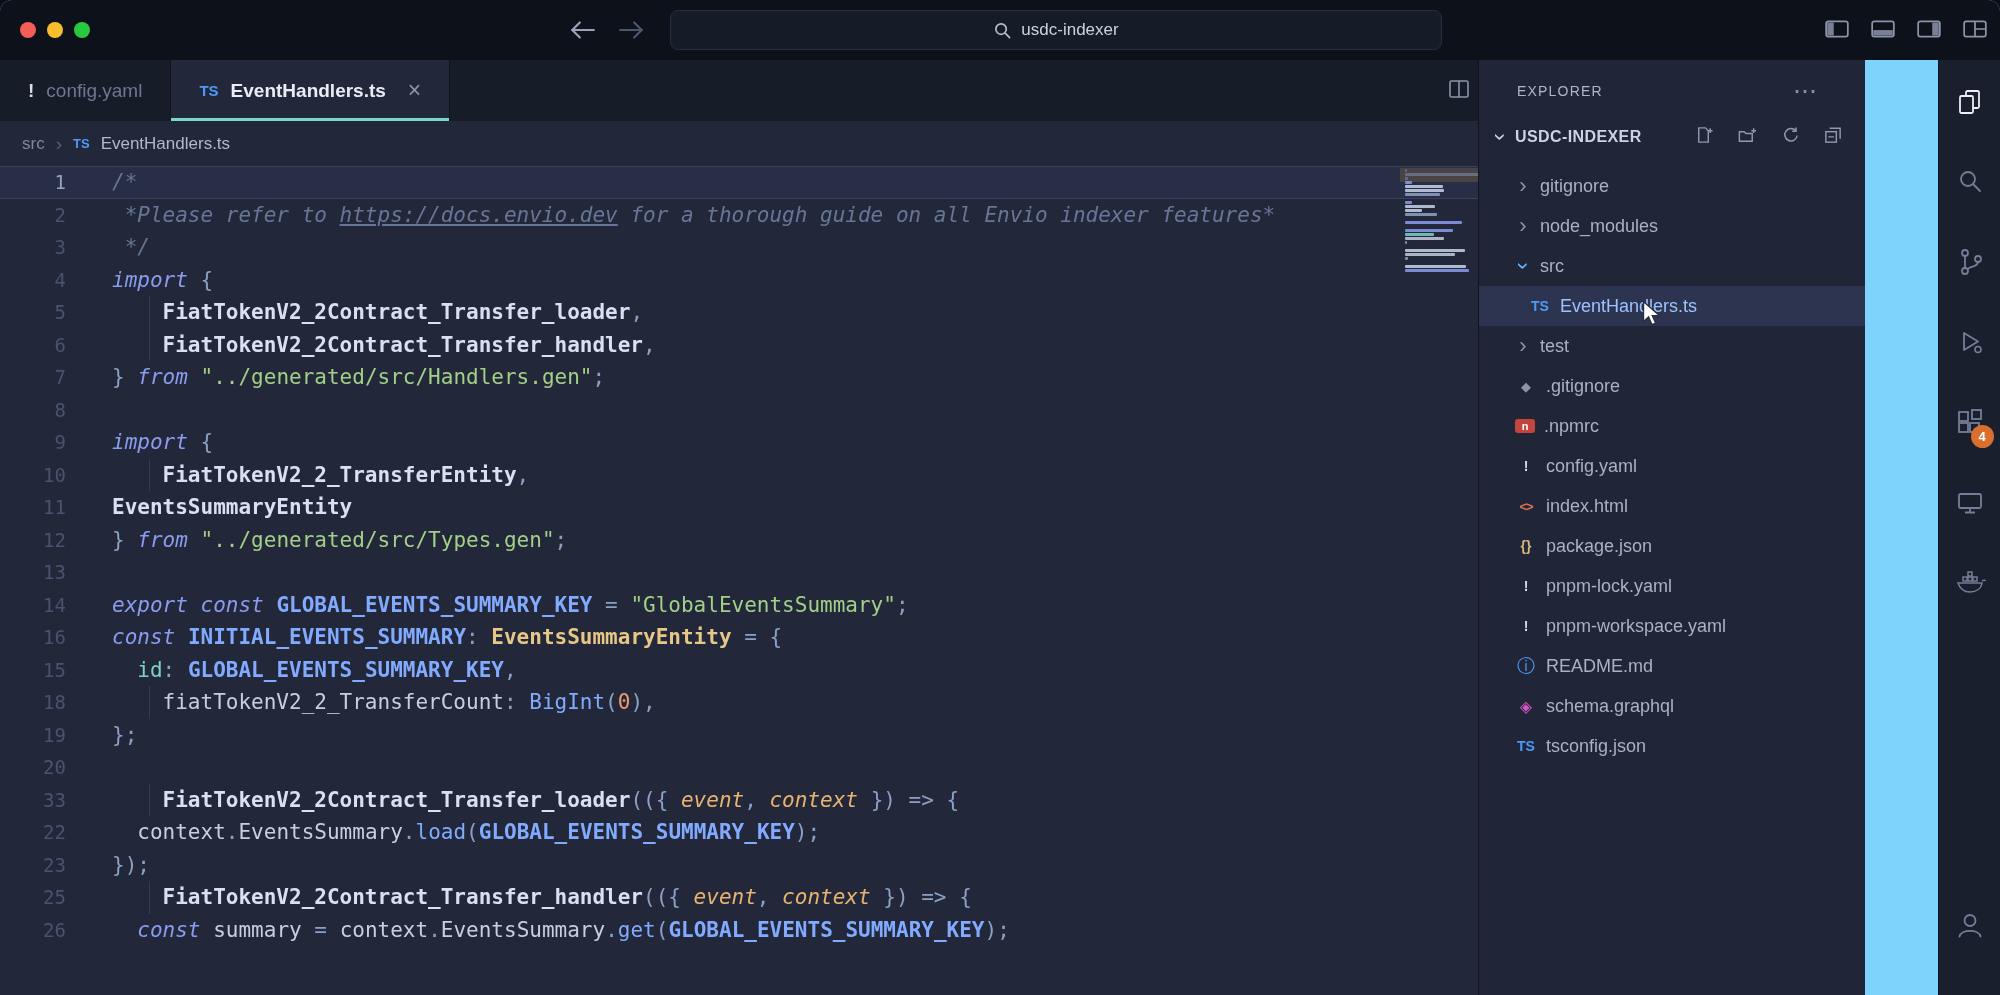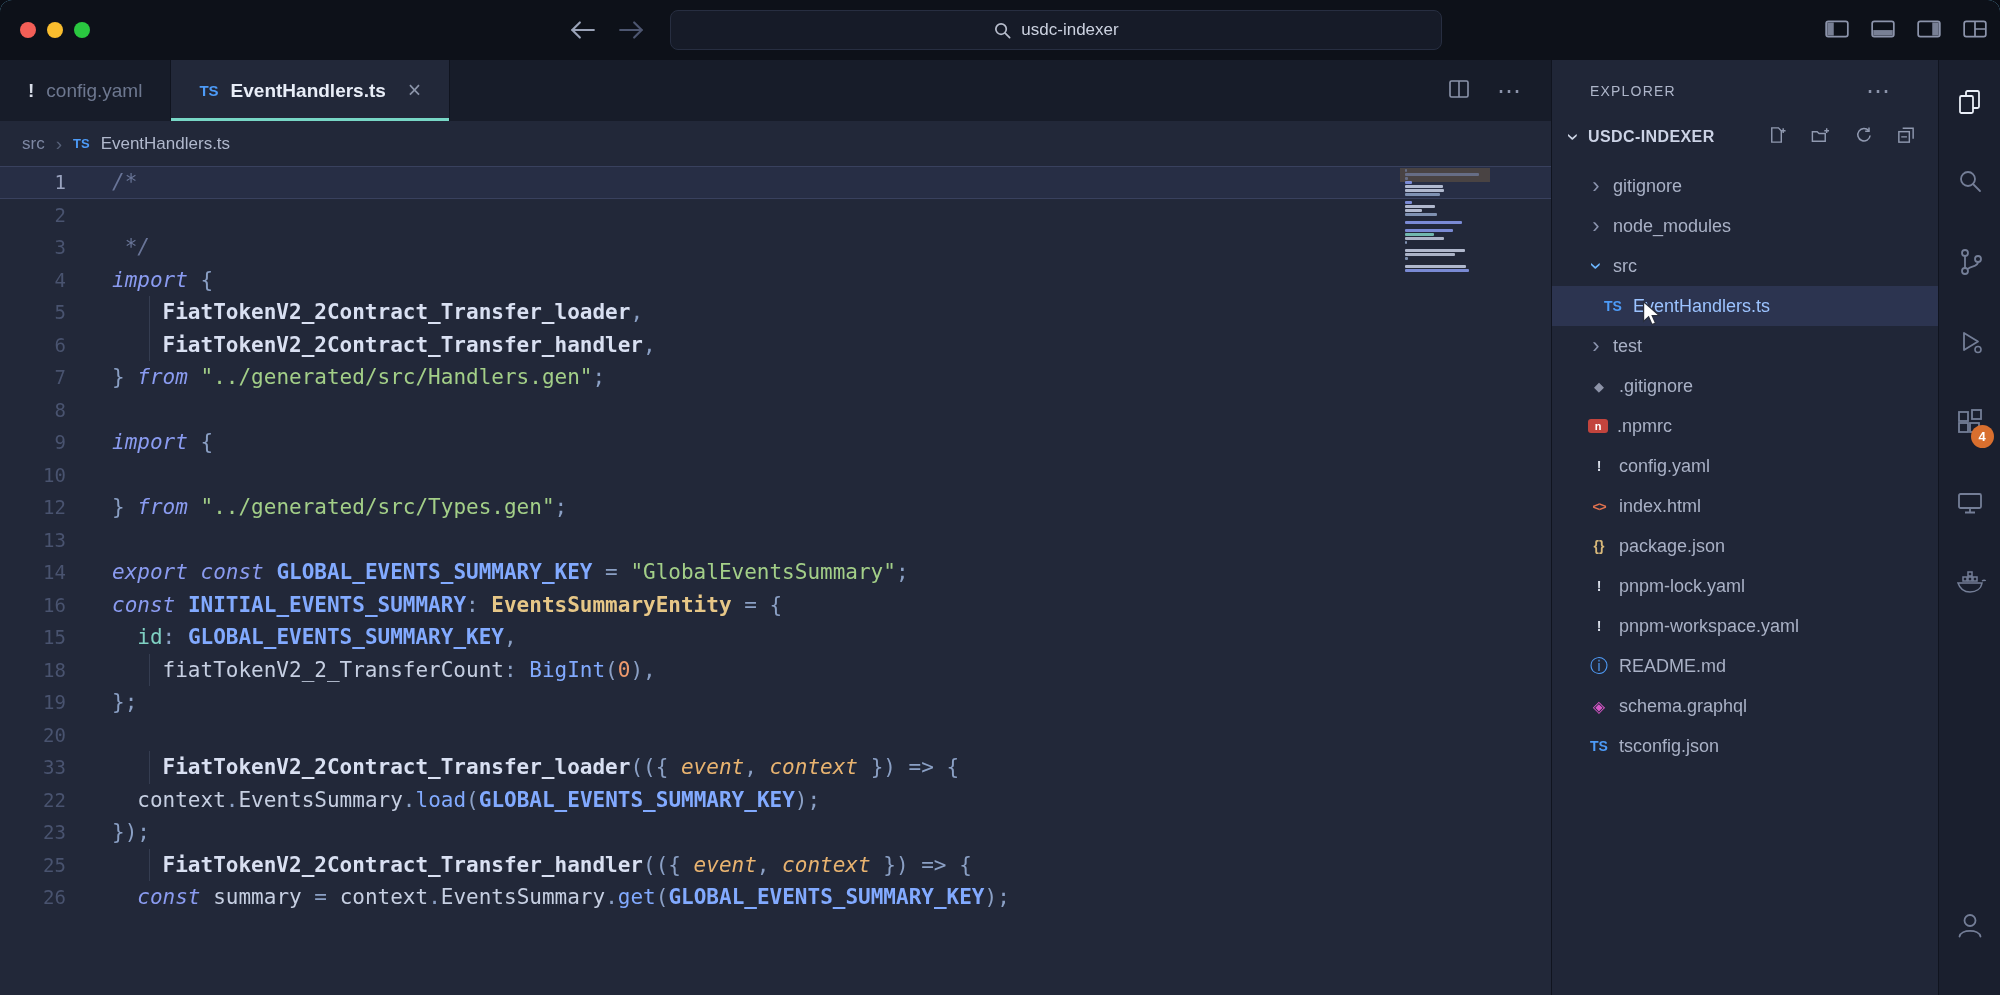--- a/index.html
+++ b/index.html
@@ -64,21 +64,21 @@
   .tok-pm{color:#e8b370;font-style:italic}
   .tok-pl{color:#c6cfe2}
   .tok-ind{position:relative;display:inline-block;height:100%;vertical-align:top}
   .tok-ind::after{content:"";position:absolute;left:2.9ch;top:0;bottom:0;width:1px;background:rgba(125,137,170,0.22)}
 
   .minimap { position:absolute; top:3px; right:64px; width:82px; }
   .mm-hl { position:absolute; top:-1px; left:-5px; right:-3px; height:14px; background:rgba(196,146,62,0.22); }
   .mm-bar { height:3px; margin-bottom:1px; border-radius:1px; opacity:.85; }
 
   
-  .sidebar { position:absolute; left:1551px; top:60px; width:387px; height:935px;
+  .sidebar { position:absolute; left:1478px; top:60px; width:387px; height:935px;
              background:#202637; border-left:1px solid #10141f; }
   .sb-head { height:52px; display:flex; align-items:center; padding:10px 46px 0 38px; }
   .sb-title { font-size:14px; letter-spacing:1.2px; color:#aeb6ca; flex:1; }
   .proj-row { height:42px; margin-top:4px; display:flex; align-items:center; padding-left:13px;
               color:#ccd3e6; font-weight:700; font-size:16px; gap:7px; letter-spacing:.4px; }
   .proj-actions { margin-left:auto; display:flex; gap:23px; padding-right:22px; }
   .chev { display:inline-block; width:16px; font-size:22px; line-height:16px; color:#8a93ad;
           text-align:center; font-weight:400; }
   .chev.open { transform:rotate(90deg); }
   .chev.open.src-col { color:#6cb6ff; }
@@ -199,29 +199,30 @@
     <div class="breadcrumb">
       <span>src</span>
       <span class="crumb-sep">›</span>
       <span class="crumb-ts">TS</span>
       <span class="crumb-file">EventHandlers.ts</span>
     </div>
 
     <div class="code-area">
       <div id="code-lines">
           <div class="line hl"><span class="gutter">1</span><span class="ltext"><span class="tok-cm">/*</span></span></div>
-          <div class="line"><span class="gutter">2</span></div>
+          <div class="line"><span class="gutter">2</span><span class="ltext"><span class="tok-cm"> *Please refer to </span><span class="tok-cl">https://docs.envio.dev</span><span class="tok-cm"> for a thorough guide on all Envio indexer features*</span></span></div>
           <div class="line"><span class="gutter">3</span><span class="ltext"><span class="tok-cm"> */</span></span></div>
           <div class="line"><span class="gutter">4</span><span class="ltext"><span class="tok-kw">import</span><span class="tok-pn"> {</span></span></div>
           <div class="line"><span class="gutter">5</span><span class="ltext"><span class="tok-ind">    </span><span class="tok-id">FiatTokenV2_2Contract_Transfer_loader</span><span class="tok-pn">,</span></span></div>
           <div class="line"><span class="gutter">6</span><span class="ltext"><span class="tok-ind">    </span><span class="tok-id">FiatTokenV2_2Contract_Transfer_handler</span><span class="tok-pn">,</span></span></div>
           <div class="line"><span class="gutter">7</span><span class="ltext"><span class="tok-pn">} </span><span class="tok-kw">from</span><span class="tok-ws"> </span><span class="tok-st">"../generated/src/Handlers.gen"</span><span class="tok-pn">;</span></span></div>
           <div class="line"><span class="gutter">8</span><span class="ltext"></span></div>
           <div class="line"><span class="gutter">9</span><span class="ltext"><span class="tok-kw">import</span><span class="tok-pn"> {</span></span></div>
-          <div class="line"><span class="gutter">10</span></div>
+          <div class="line"><span class="gutter">10</span><span class="ltext"><span class="tok-ind">    </span><span class="tok-id">FiatTokenV2_2_TransferEntity</span><span class="tok-pn">,</span></span></div>
+          <div class="line"><span class="gutter">11</span><span class="ltext"><span class="tok-id">EventsSummaryEntity</span></span></div>
           <div class="line"><span class="gutter">12</span><span class="ltext"><span class="tok-pn">} </span><span class="tok-kw">from</span><span class="tok-ws"> </span><span class="tok-st">"../generated/src/Types.gen"</span><span class="tok-pn">;</span></span></div>
           <div class="line"><span class="gutter">13</span><span class="ltext"></span></div>
           <div class="line"><span class="gutter">14</span><span class="ltext"><span class="tok-kw">export</span><span class="tok-ws"> </span><span class="tok-kw">const</span><span class="tok-ws"> </span><span class="tok-cn">GLOBAL_EVENTS_SUMMARY_KEY</span><span class="tok-pn"> = </span><span class="tok-st">"GlobalEventsSummary"</span><span class="tok-pn">;</span></span></div>
           <div class="line"><span class="gutter">16</span><span class="ltext"><span class="tok-kw">const</span><span class="tok-ws"> </span><span class="tok-cn">INITIAL_EVENTS_SUMMARY</span><span class="tok-pn">: </span><span class="tok-ty">EventsSummaryEntity</span><span class="tok-pn"> = {</span></span></div>
           <div class="line"><span class="gutter">15</span><span class="ltext"><span class="tok-ws">  </span><span class="tok-pr">id</span><span class="tok-pn">: </span><span class="tok-cn">GLOBAL_EVENTS_SUMMARY_KEY</span><span class="tok-pn">,</span></span></div>
           <div class="line"><span class="gutter">18</span><span class="ltext"><span class="tok-ind">    </span><span class="tok-pl">fiatTokenV2_2_TransferCount</span><span class="tok-pn">: </span><span class="tok-fn">BigInt</span><span class="tok-pn">(</span><span class="tok-nm">0</span><span class="tok-pn">),</span></span></div>
           <div class="line"><span class="gutter">19</span><span class="ltext"><span class="tok-pn">};</span></span></div>
           <div class="line"><span class="gutter">20</span><span class="ltext"></span></div>
           <div class="line"><span class="gutter">33</span><span class="ltext"><span class="tok-ind">    </span><span class="tok-id">FiatTokenV2_2Contract_Transfer_loader</span><span class="tok-pn">(({ </span><span class="tok-pm">event</span><span class="tok-pn">, </span><span class="tok-pm">context</span><span class="tok-pn"> }) =&gt; {</span></span></div>
           <div class="line"><span class="gutter">22</span><span class="ltext"><span class="tok-ws">  </span><span class="tok-pl">context</span><span class="tok-pn">.</span><span class="tok-pl">EventsSummary</span><span class="tok-pn">.</span><span class="tok-fn">load</span><span class="tok-pn">(</span><span class="tok-cn">GLOBAL_EVENTS_SUMMARY_KEY</span><span class="tok-pn">);</span></span></div>

